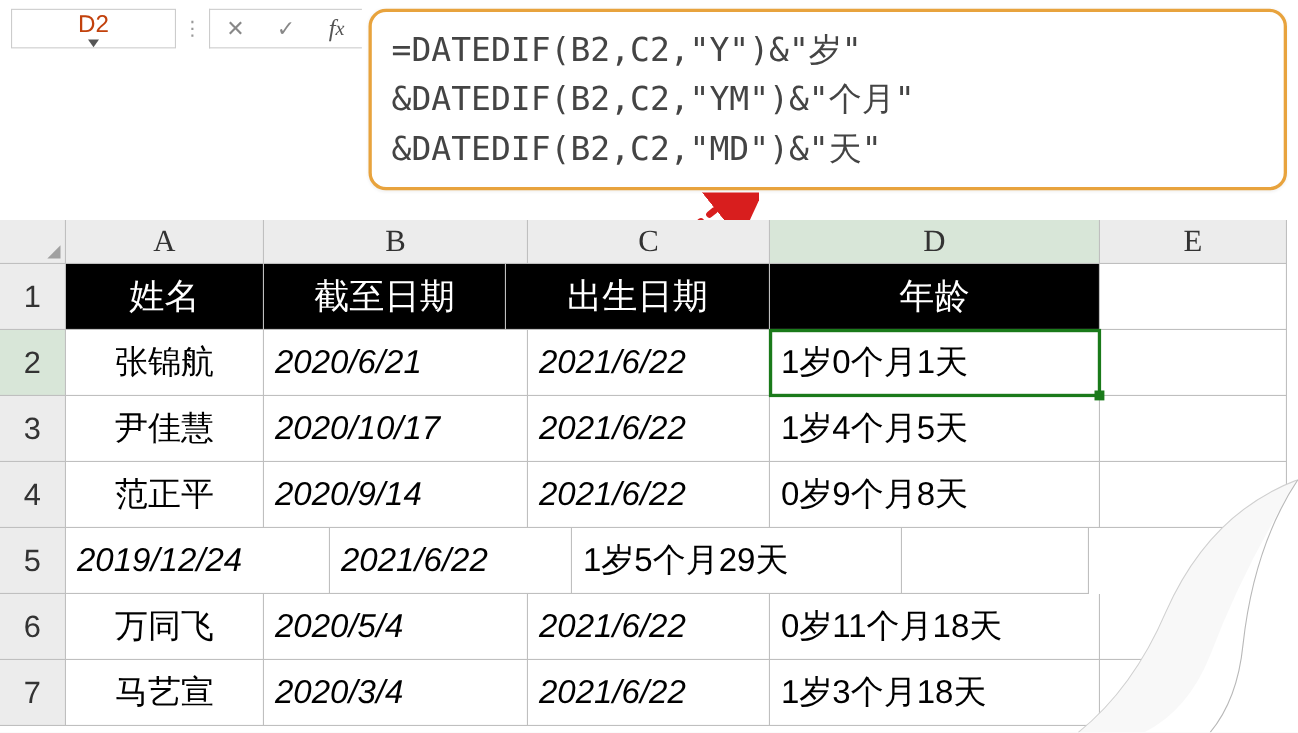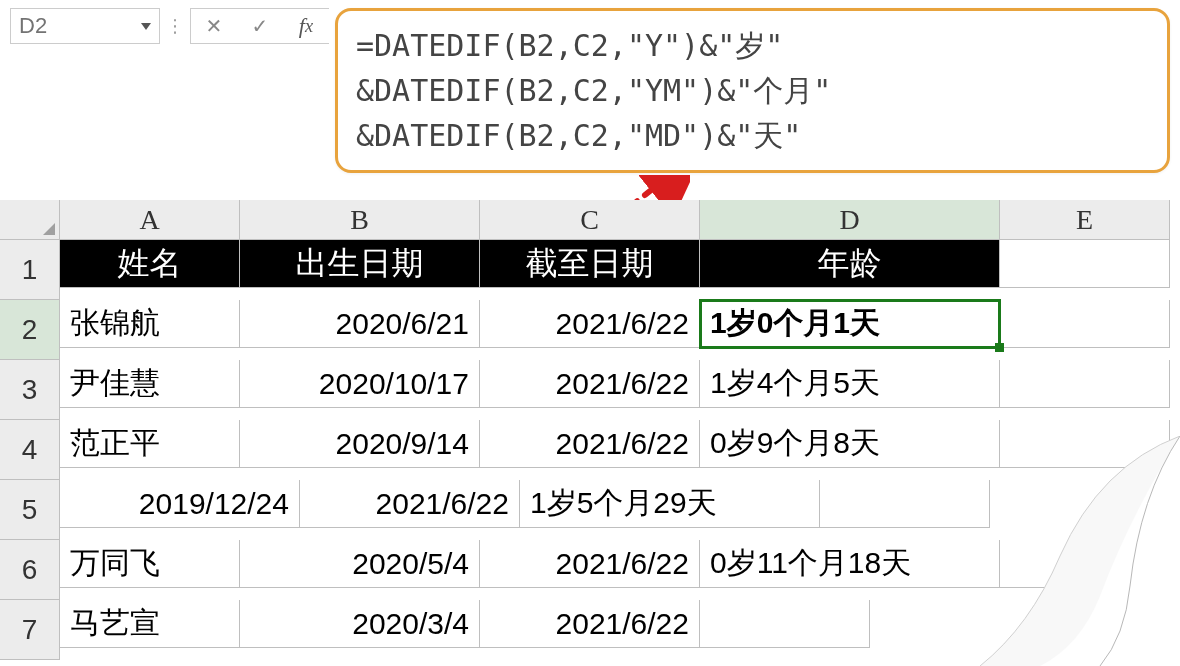--- a/index.html
+++ b/index.html
@@ -28,21 +28,22 @@
   .name-box {
     width: 150px;
     height: 36px;
     border: 1px solid #ccc;
     background: #fff;
     display: flex;
     align-items: center;
     justify-content: space-between;
     padding: 0 8px;
     font-size: 22px;
-    color: #737373;
+    color: #c2410c;
+    flex-direction: column;
   }
   .name-box .dropdown-arrow {
     width: 0; height: 0;
     border-left: 5px solid transparent;
     border-right: 5px solid transparent;
     border-top: 7px solid #555;
   }
   .fb-sep {
     width: 30px;
     height: 36px;
@@ -136,49 +137,48 @@
     background: #ececec;
     border-right: 1px solid #bfbfbf;
     border-bottom: 1px solid #bfbfbf;
     display: flex;
     align-items: center;
     justify-content: center;
     font-size: 28px;
     color: #333;
   }
   .cell {
-    height: 48px;
+    height: 60px;
     border-right: 1px solid #bfbfbf;
     border-bottom: 1px solid #bfbfbf;
     display: flex;
     align-items: center;
     font-size: 30px;
     padding: 0 10px;
     background:#fff;
   }
   .col-A { width: 180px; }
   .col-B { width: 240px; }
   .col-C { width: 220px; }
   .col-D { width: 300px; }
   .col-E { width: 170px; }
   .hdr-cell {
     background: #000;
     color: #fff;
     justify-content: center;
     font-size: 32px;
   }
-  .txt-center { }
-  .txt-right { justify-content: flex-end; }
+  .txt-center { justify-content: center; }
+  .txt-right { justify-content: flex-start; font-style: italic; }
   .txt-left { justify-content: flex-start; }
   .col-head.active, .row-head.active { background:#d8e6d8; }
   .selected-cell {
     outline: 3px solid #1a7a1a;
     outline-offset: -2px;
     position: relative;
-    font-weight: bold;
   }
   .selected-cell::after{
     content:"";
     position:absolute;
     right:-5px; bottom:-5px;
     width:9px;height:9px;
     background:#1a7a1a;
   }
   
   .page-curl{
@@ -229,26 +229,26 @@
       <div class="col-head col-C">C</div>
       <div class="col-head col-D active">D</div>
       <div class="col-head col-E">E</div>
     </div>
 
     <div class="grid-row">
       <div class="row-head">1</div>
       <div class="cell hdr-cell col-A">
           <span>姓名</span>
         </div>
+      <div class="cell hdr-cell col-C">
+          <span>截至日期</span>
+        </div>
       <div class="cell hdr-cell col-B">
           <span>出生日期</span>
         </div>
-      <div class="cell hdr-cell col-C">
-          <span>截至日期</span>
-        </div>
       <div class="cell hdr-cell col-D">
           <span>年龄</span>
         </div>
       <div class="cell col-E"></div>
     </div>
 
     <div class="grid-row">
       <div class="row-head active">2</div>
       <div class="cell col-A txt-center">
           <span>张锦航</span>
@@ -333,20 +333,23 @@
     <div class="grid-row">
       <div class="row-head">7</div>
       <div class="cell col-A txt-center">
           <span>马艺宣</span>
         </div>
       <div class="cell col-B txt-right">
           <span>2020/3/4</span>
         </div>
       <div class="cell col-C txt-right">
           <span>2021/6/22</span>
+        </div>
+      <div class="cell col-D txt-left">
+          <span>1岁3个月18天</span>
         </div>
       <div class="cell col-E"></div>
     </div>
 
   </div>
 
   <svg class="page-curl" viewBox="0 0 200 230">
     <path d="M200,0 Q 120 30 80 120 Q 50 190 0 230 L200 230 Z" fill="#f8f8f8"></path>
     <path d="M200,0 Q 120 30 80 120 Q 50 190 0 230" fill="none" stroke="#d0d0d0" stroke-width="1"></path>
     <path d="M200,0 Q 150 80 120 160 Q 100 210 60 230 L200 230 Z" fill="#ffffff" opacity="0.9"></path>

